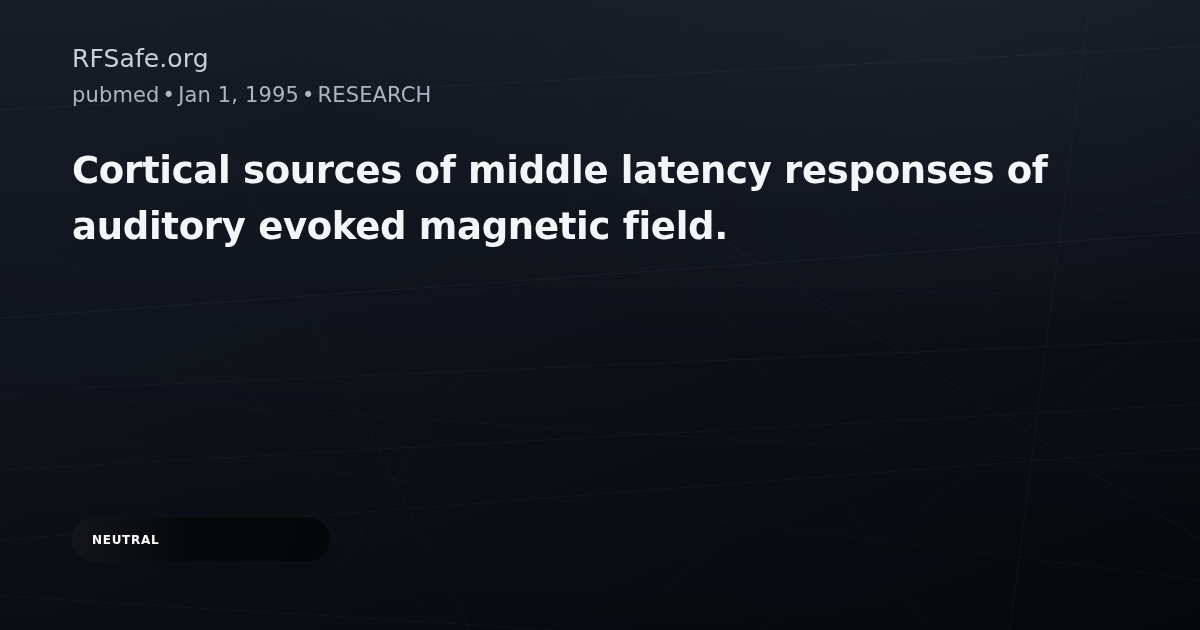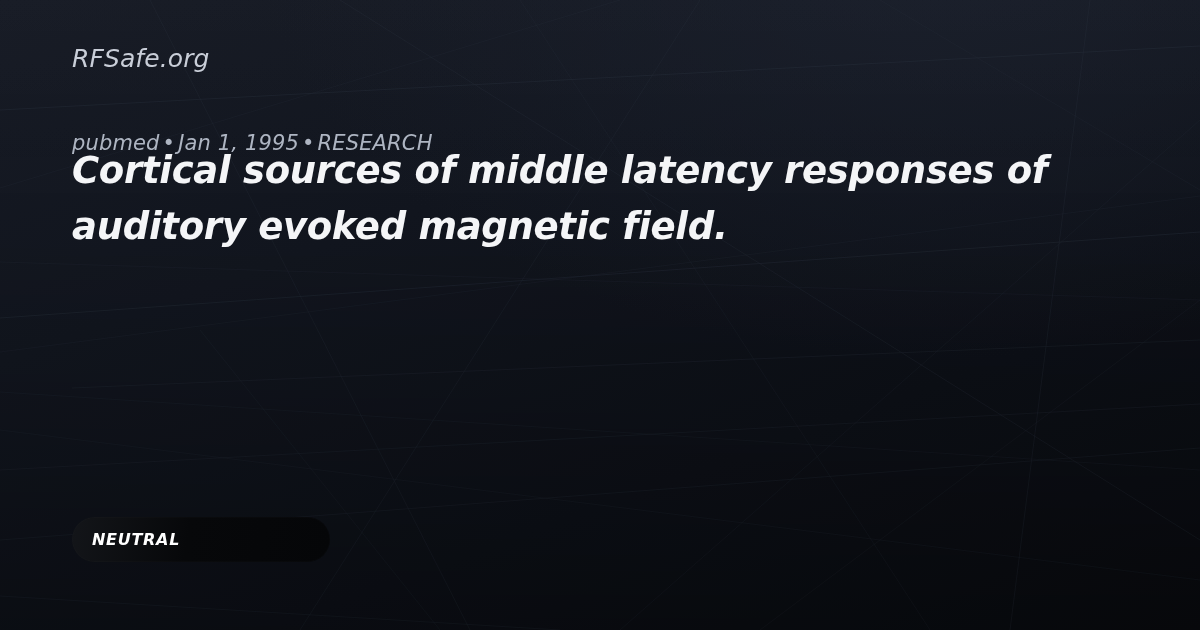--- a/index.html
+++ b/index.html
@@ -38,21 +38,20 @@
       linear-gradient(to bottom, rgba(255,255,255,0.012) 0%, rgba(0,0,0,0) 30%, rgba(0,0,0,0.22) 100%);
     pointer-events: none;
   }
 
   .content {
     position: absolute;
     left: 72px;
     top: 0;
     width: 1060px;
     height: 630px;
-    font-style: italic;
   }
 
   .site-name {
     position: absolute;
     left: 0;
     top: 44px;
     font-size: 25px;
     font-weight: 400;
     color: #c9ced8;
     letter-spacing: 0.1px;
@@ -63,21 +62,20 @@
   .meta-line {
     position: absolute;
     left: 0;
     top: 82px;
     font-size: 21px;
     font-weight: 400;
     color: #aeb5c2;
     letter-spacing: 0.15px;
     line-height: 1.25;
     white-space: nowrap;
-    margin-top: 48px;
   }
   .meta-sep { padding: 0 3px; }
 
   .headline {
     position: absolute;
     left: 0;
     top: 143px;
     width: 1010px;
     font-size: 37px;
     font-weight: 700;
@@ -100,21 +98,21 @@
     justify-content: flex-start;
     min-width: 258px;
     height: 45px;
     padding: 0 20px;
     border-radius: 26px;
     background: linear-gradient(100deg, #131519 0%, #07080a 45%, #050608 100%);
     box-shadow: inset 0 0 0 1px rgba(255,255,255,0.015);
   }
 
   .badge-label {
-    font-size: 16px;
+    font-size: 12px;
     font-weight: 700;
     color: #ffffff;
     letter-spacing: 0.7px;
     line-height: 1;
     white-space: nowrap;
   }
 </style>
 </head>
 <body>
 

